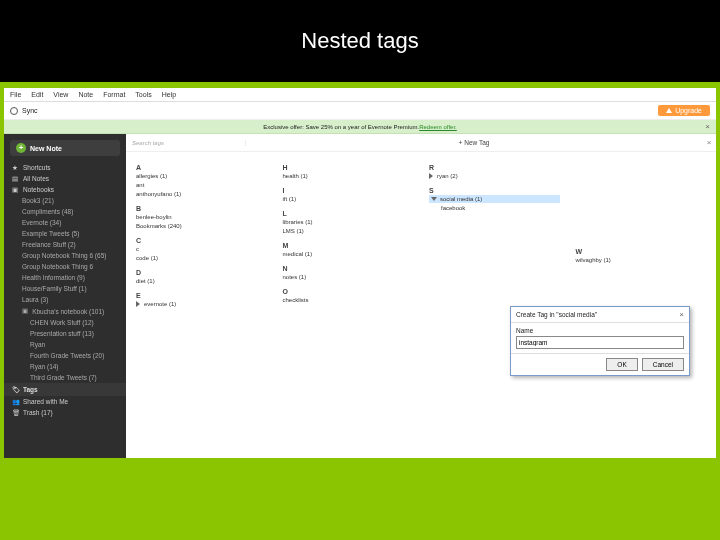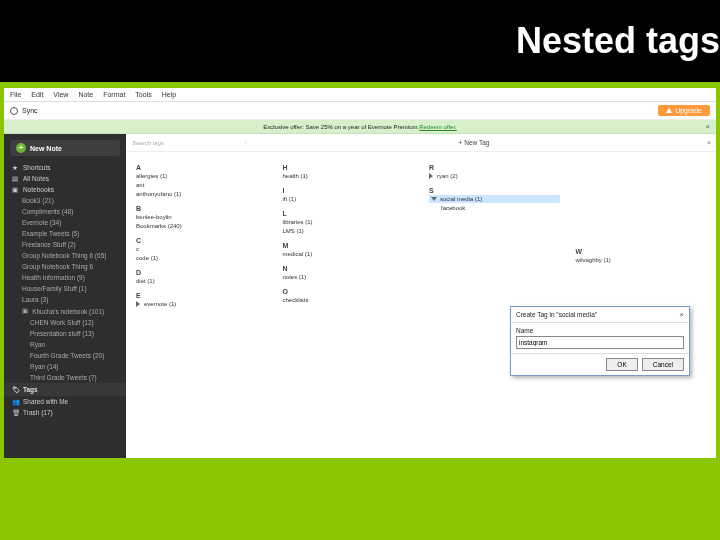--- a/index.html
+++ b/index.html
@@ -2,21 +2,21 @@
 <html><head>
 <meta charset="utf-8">
 <style>
   * { box-sizing: border-box; margin: 0; padding: 0; }
   body { width: 720px; height: 540px; font-family: Arial, Helvetica, sans-serif; background: #8bc400; overflow: hidden; }
 
   .slide { width: 720px; height: 540px; position: relative; background: #8bc400; }
 
   
   .title-bar { position: absolute; top: 0; left: 0; right: 0; height: 82px; background: #000; }
-  .title-bar h1 { color: #fff; font-size: 36px; font-weight: bold; text-align: right; line-height: 82px; }
+  .title-bar h1 { color: #fff; font-size: 22px; font-weight: normal; text-align: center; line-height: 82px; }
 
   
   .app { position: absolute; top: 88px; left: 4px; width: 712px; height: 370px; background: #fff; font-size: 7px; color: #222; }
 
   
   .menubar { height: 14px; display: flex; align-items: center; gap: 10px; padding: 0 6px; border-bottom: 1px solid #ddd; font-size: 7px; color: #333; }
   .menubar span { cursor: default; }
 
   
   .toolbar { height: 18px; display: flex; align-items: center; justify-content: space-between; padding: 0 6px; border-bottom: 1px solid #eee; }

